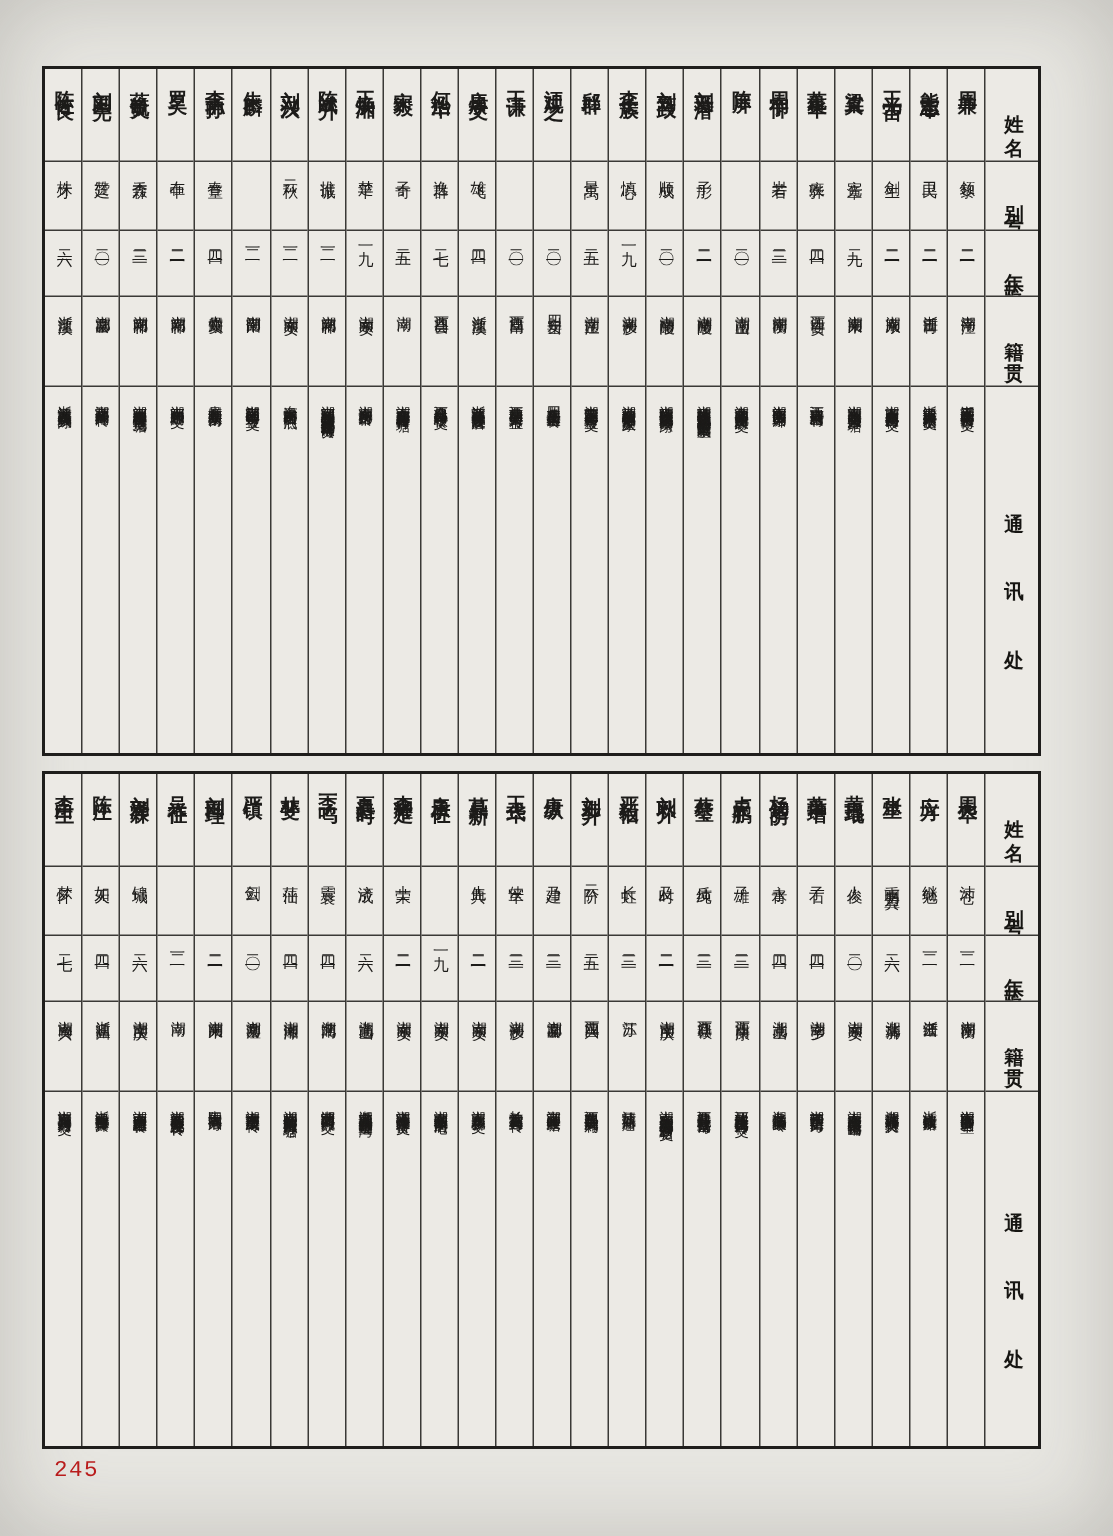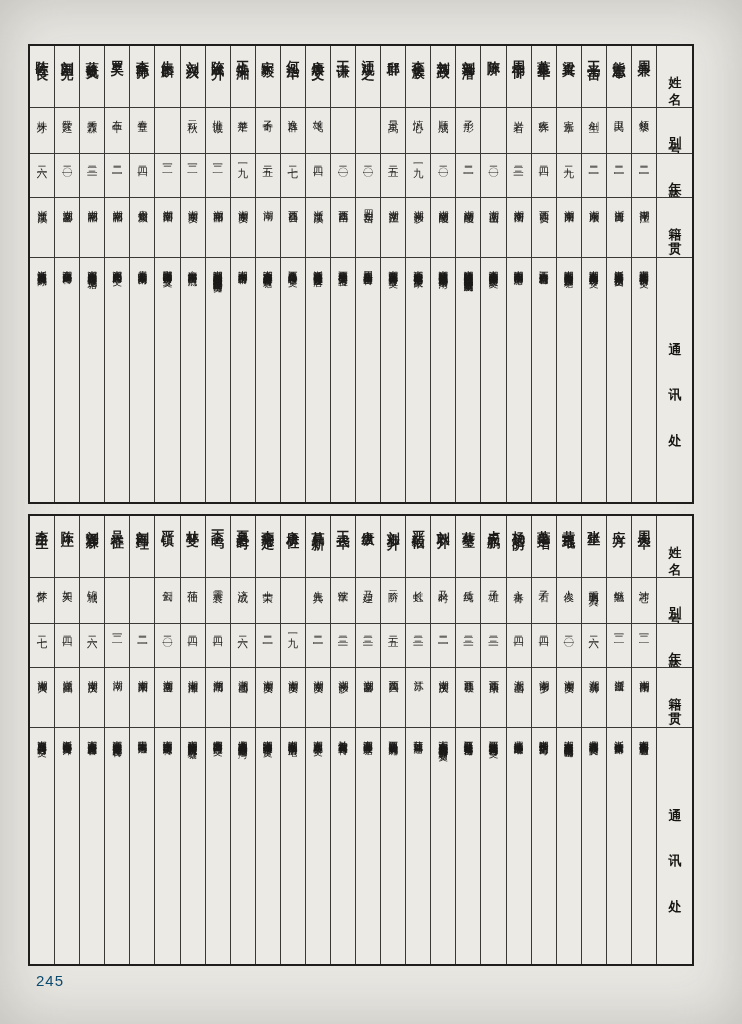--- a/index.html
+++ b/index.html
@@ -60,22 +60,22 @@
   
   .hcell{align-items:center;justify-content:center;padding-top:0;}
   .hlab{font-size:13px;font-weight:700;color:#161512;}
   .sp-name{letter-spacing:16px;padding-top:10px;}
   .sp-alias{letter-spacing:7px;padding-top:4px;}
   .sp-age{letter-spacing:6px;padding-top:4px;}
   .sp-native{letter-spacing:14px;padding-top:8px;}
   .sp-addr{letter-spacing:46px;padding-top:40px;}
   .pageno{
     position:absolute;left:36px;top:972px;
-    font-size:15px;color:#0c4a6e;
-    font-family:Liberation Sans, sans-serif;
+    font-size:15px;color:#b91c1c;
+    font-family:Liberation Mono, monospace;
     letter-spacing:1px;
   }
 </style>
 </head>
 <body>
 
 <div class="sheet">
   <div class="frame">
 
     <section class="tbl tbl-top">

